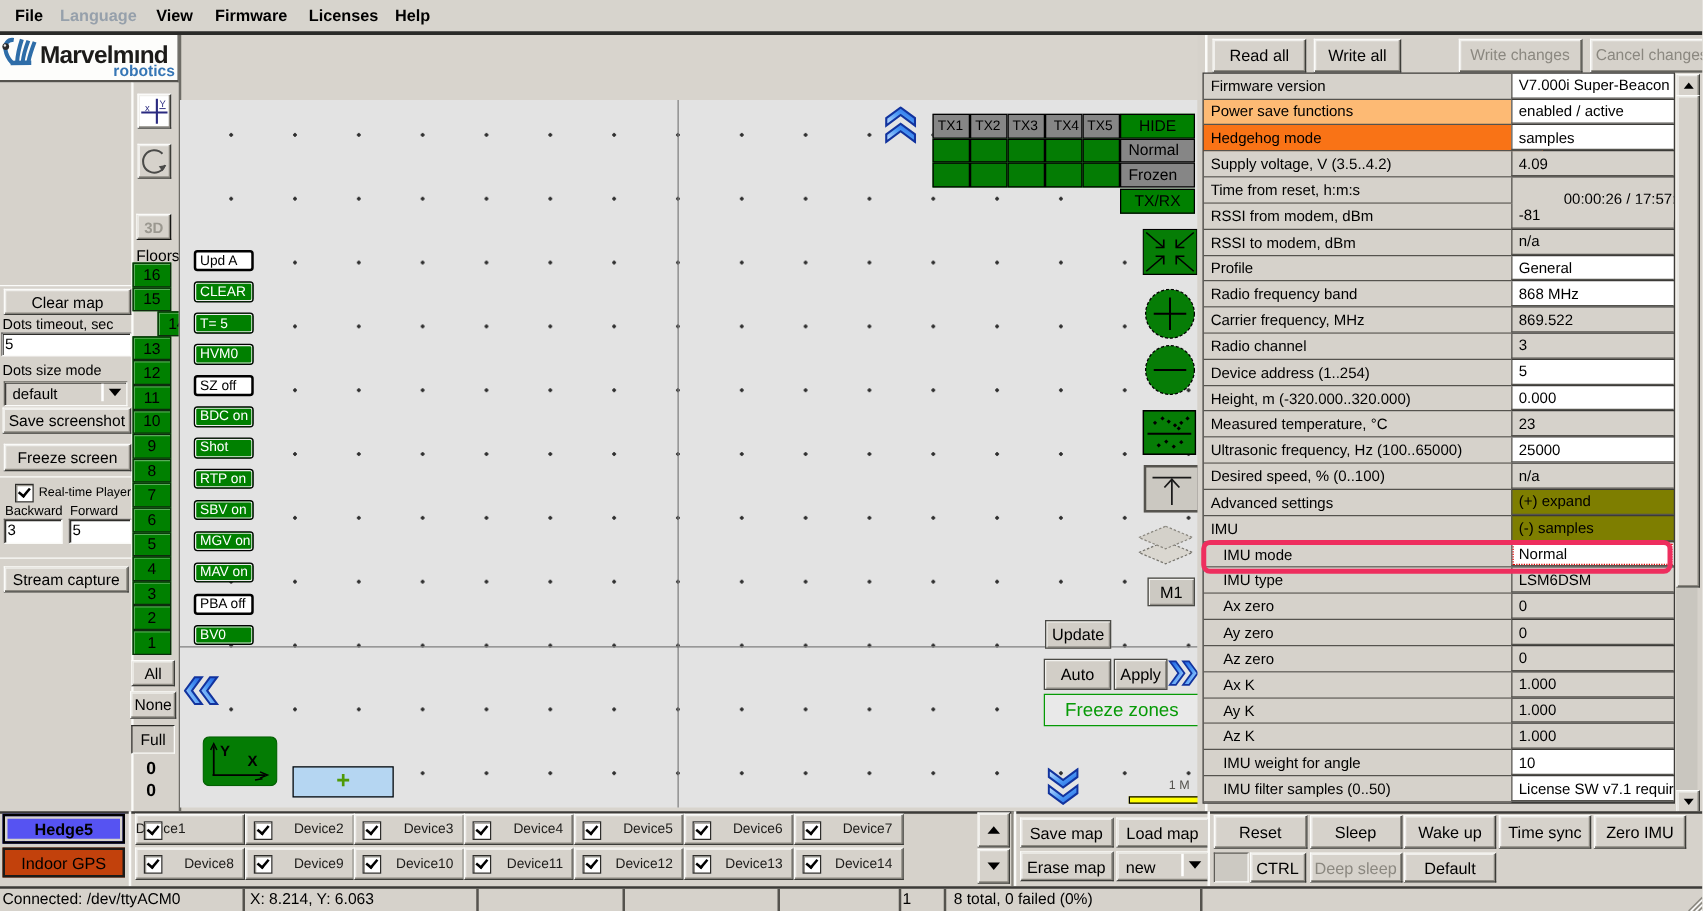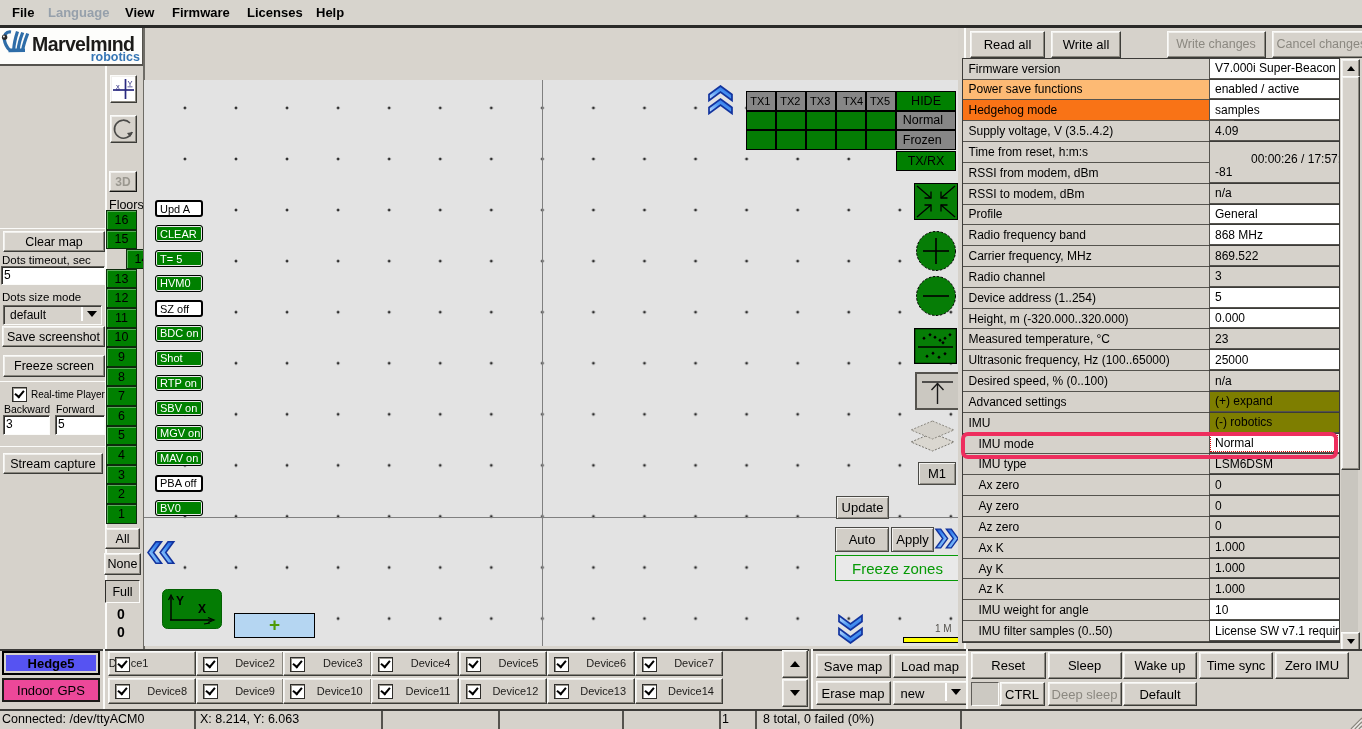--- a/index.html
+++ b/index.html
@@ -399,21 +399,21 @@
     <div class="abs" style="left:962.5px;top:391.98px;width:246.5px;height:19.83px;background:#d6d2cb;border-bottom:1px solid #55534e;box-sizing:content-box;display:flex;align-items:center;">
       <span style="margin-left:6px;font-size:12px;white-space:nowrap;">Advanced settings</span>
     </div>
     <div class="abs" style="left:1209px;top:391.98px;width:129.5px;height:19.83px;background:#7e7e00;border-bottom:1px solid #55534e;border-left:1px solid #55534e;box-sizing:border-box;display:flex;align-items:center;overflow:hidden;">
       <span style="margin-left:5px;font-size:12px;white-space:nowrap;">(+) expand</span>
     </div>
     <div class="abs" style="left:962.5px;top:412.81px;width:246.5px;height:19.83px;background:#d6d2cb;border-bottom:1px solid #55534e;box-sizing:content-box;display:flex;align-items:center;">
       <span style="margin-left:6px;font-size:12px;white-space:nowrap;">IMU</span>
     </div>
     <div class="abs" style="left:1209px;top:412.81px;width:129.5px;height:19.83px;background:#7e7e00;border-bottom:1px solid #55534e;border-left:1px solid #55534e;box-sizing:border-box;display:flex;align-items:center;overflow:hidden;">
-      <span style="margin-left:5px;font-size:12px;white-space:nowrap;">(-) robotics</span>
+      <span style="margin-left:5px;font-size:12px;white-space:nowrap;">(-) samples</span>
     </div>
     <div class="abs" style="left:962.5px;top:433.64px;width:246.5px;height:19.83px;background:#d6d2cb;border-bottom:1px solid #55534e;box-sizing:content-box;display:flex;align-items:center;">
       <span style="margin-left:16px;font-size:12px;white-space:nowrap;">IMU mode</span>
     </div>
     <div class="abs" style="left:1209px;top:433.64px;width:129.5px;height:19.83px;background:#fff;border-bottom:1px solid #55534e;border-left:1px solid #55534e;box-sizing:border-box;display:flex;align-items:center;overflow:hidden;outline:1px dotted #e00000;outline-offset:-2px;">
       <span style="margin-left:5px;font-size:12px;white-space:nowrap;">Normal</span>
     </div>
     <div class="abs" style="left:962.5px;top:454.47px;width:246.5px;height:19.83px;background:#d6d2cb;border-bottom:1px solid #55534e;box-sizing:content-box;display:flex;align-items:center;">
       <span style="margin-left:16px;font-size:12px;white-space:nowrap;">IMU type</span>
     </div>
@@ -475,21 +475,21 @@
 <div class="btn" style="left:1341px;top:59px;width:17px;height:17px;">
       <div class="tri-u" style="border-left-width:4px;border-right-width:4px;border-bottom-width:5px;"></div>
     </div>
 <div class="btn" style="left:1341px;top:632px;width:17px;height:17px;">
       <div class="tri-d" style="border-left-width:4px;border-right-width:4px;border-top-width:5px;"></div>
     </div>
 <div class="btn" style="left:1341px;top:76px;width:17px;height:392px;"></div>
 
 <div class="abs" style="left:0;top:649px;width:1362px;height:60px;background:#d6d2cb;border-top:2px solid #3c3b38;"></div>
 <div class="abs" style="left:2px;top:651px;width:98px;height:24px;background:#5653f2;border:2px solid #000;box-sizing:border-box;display:flex;align-items:center;justify-content:center;font-weight:bold;font-size:13px;box-shadow:inset 0 0 0 2px #d6d2cb;">Hedge5</div>
-<div class="abs" style="left:2px;top:678px;width:98px;height:24px;background:#ec4899;border:2px solid #1c1b19;box-sizing:border-box;display:flex;align-items:center;justify-content:center;font-size:13px;">Indoor GPS</div>
+<div class="abs" style="left:2px;top:678px;width:98px;height:24px;background:#c2410c;border:2px solid #1c1b19;box-sizing:border-box;display:flex;align-items:center;justify-content:center;font-size:13px;">Indoor GPS</div>
 <div class="abs" style="left:103px;top:649px;width:2px;height:60px;background:#fbfbf9;"></div>
 
 <div class="btn" style="left:107.7px;top:650.5px;width:86.4px;height:23.5px;justify-content:flex-start;">
       <div class="cb" style="left:6px;top:5px;">
         <i></i>
       </div>
       <span style="font-size:11px;margin-right:8px;color:#1c1b19;">Device1</span>
     </div>
     <div class="btn" style="left:195.5px;top:650.5px;width:86.4px;height:23.5px;justify-content:flex-end;">
       <div class="cb" style="left:6px;top:5px;">

